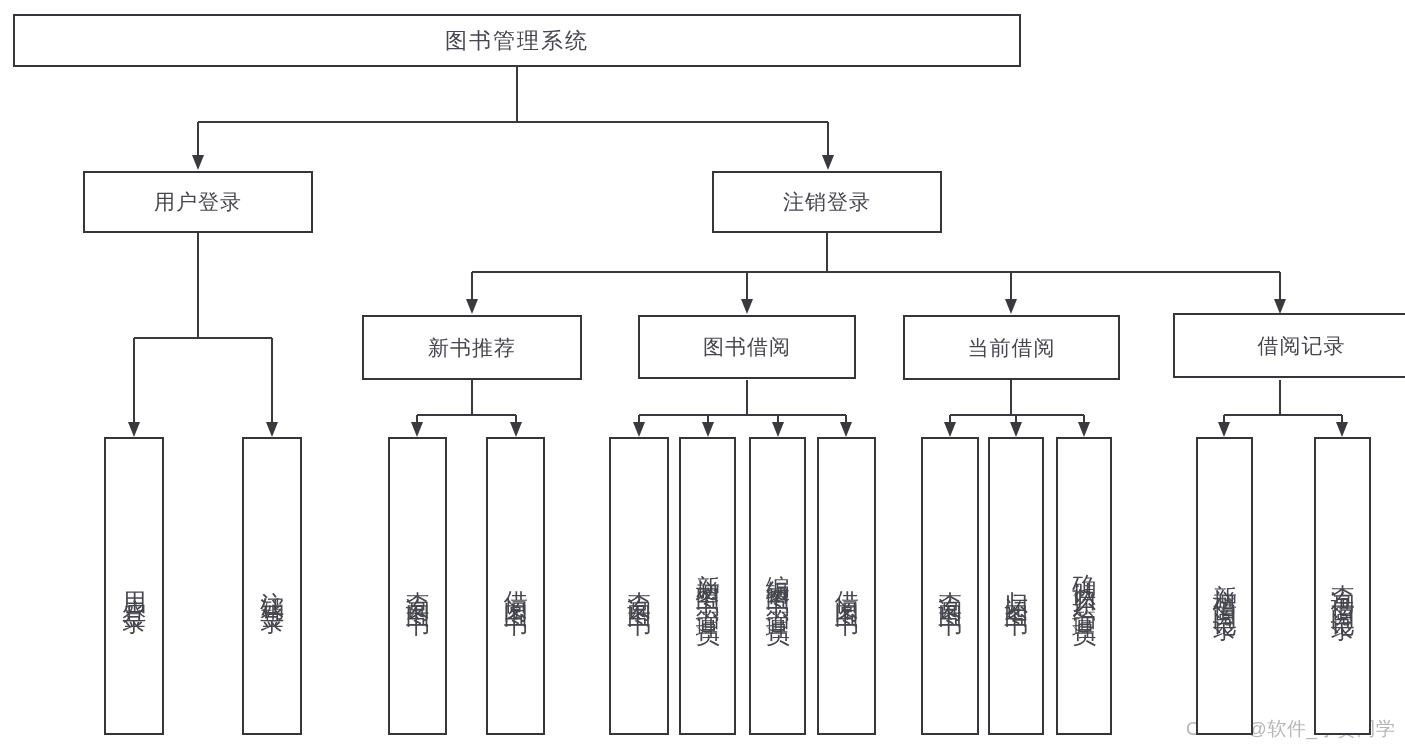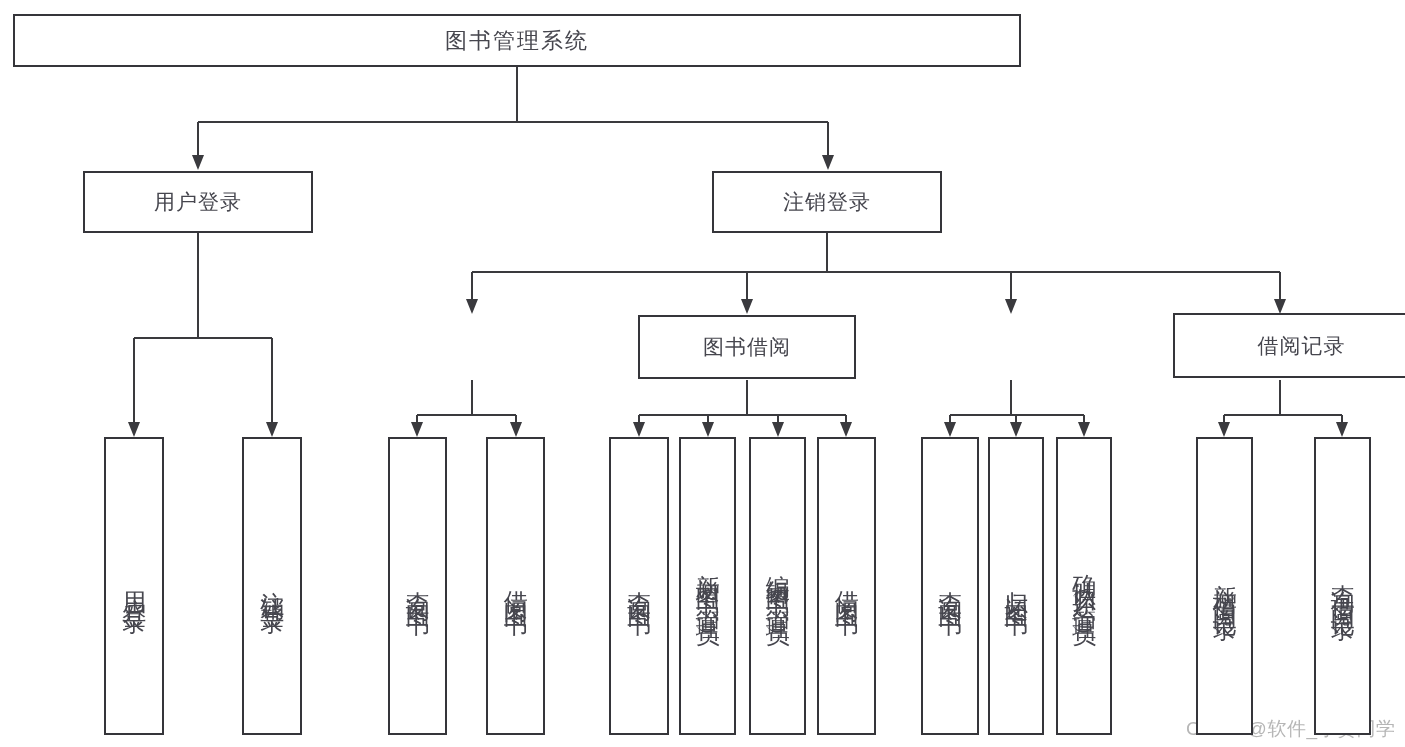--- a/index.html
+++ b/index.html
@@ -90,21 +90,23 @@
     <path d="M1224,415 V423 M1342,415 V423"></path>
     <polygon points="1218,422 1230,422 1224,437" fill="#3a3a3e" stroke="none"></polygon>
     <polygon points="1336,422 1348,422 1342,437" fill="#3a3a3e" stroke="none"></polygon>
   </svg>
 
   <div class="node root h" style="left:13px;top:14px;width:1008px;height:53px;">图书管理系统</div>
 
   <div class="node h" style="left:83px;top:171px;width:230px;height:62px;">用户登录</div>
   <div class="node h" style="left:712px;top:171px;width:230px;height:62px;">注销登录</div>
 
+  <div class="node h" style="left:362px;top:315px;width:220px;height:65px;">新书推荐</div>
   <div class="node h" style="left:638px;top:315px;width:218px;height:64px;">图书借阅</div>
+  <div class="node h" style="left:903px;top:315px;width:217px;height:65px;">当前借阅</div>
   <div class="node h" style="left:1173px;top:313px;width:257px;height:65px;">借阅记录</div>
 
   <div class="node leaf" style="left:104px;top:437px;width:60px;height:298px;">
     <span class="vtext">用户登录</span>
   </div>
   <div class="node leaf" style="left:242px;top:437px;width:60px;height:298px;">
     <span class="vtext">注销登录</span>
   </div>
 
   <div class="node leaf" style="left:388px;top:437px;width:59px;height:298px;">

